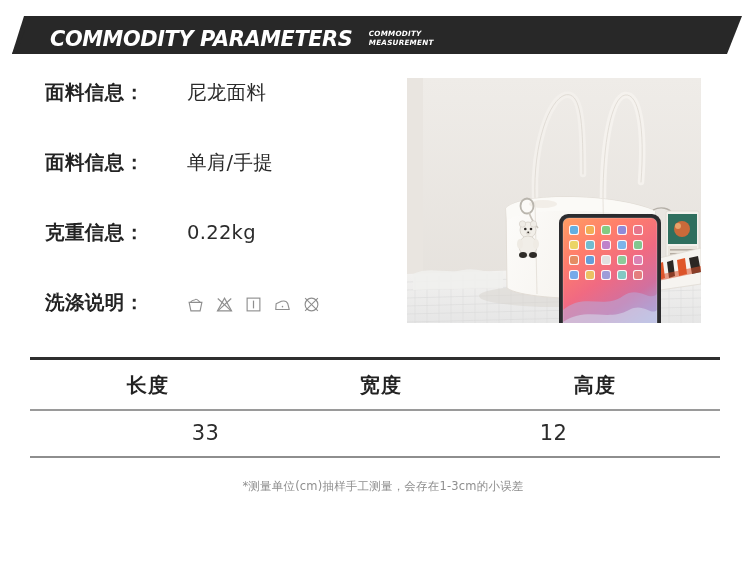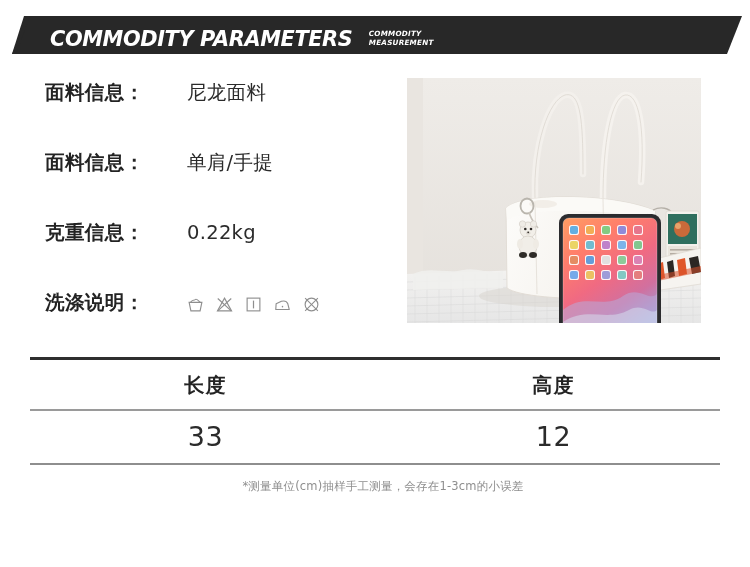--- a/index.html
+++ b/index.html
@@ -164,21 +164,21 @@
     font-family: "DejaVu Sans", sans-serif;
     color: #232323;
   }
   .dim-head .dim-cell {
     font-size: 20px;
     font-weight: 700;
     letter-spacing: 1.2px;
     padding: 12px 0 10px 0;
   }
   .dim-body .dim-cell {
-    font-size: 27px;
+    font-size: 21px;
     font-weight: 400;
     letter-spacing: 0.5px;
     padding: 10px 0 11px 0;
     color: #2b2b2b;
   }
   .dim-head .dim-cell:nth-child(1) { transform: translateX(3px); }
   .dim-head .dim-cell:nth-child(2) { transform: translateX(6px); }
   .dim-head .dim-cell:nth-child(3) { transform: translateX(-10px); }
   .dim-body .dim-cell:nth-child(1) { transform: translateX(3px); }
   .dim-body .dim-cell:nth-child(2) { transform: translateX(6px); }
@@ -459,20 +459,21 @@
         </g>
         <rect x="156" y="140" width="94" height="130" rx="6" fill="none" stroke="#ffffff" stroke-width="0.7" opacity="0.35"></rect>
       </g>
     </svg>
   </div>
 
   <div class="dim-table">
     <div class="rule-top"></div>
     <div class="dim-row dim-head">
       <div class="dim-cell">长度</div>
+      <div class="dim-cell">宽度</div>
       <div class="dim-cell">高度</div>
     </div>
     <div class="rule-mid"></div>
     <div class="dim-row dim-body">
       <div class="dim-cell">33</div>
       <div class="dim-cell">12</div>
     </div>
     <div class="rule-bot"></div>
   </div>
 

